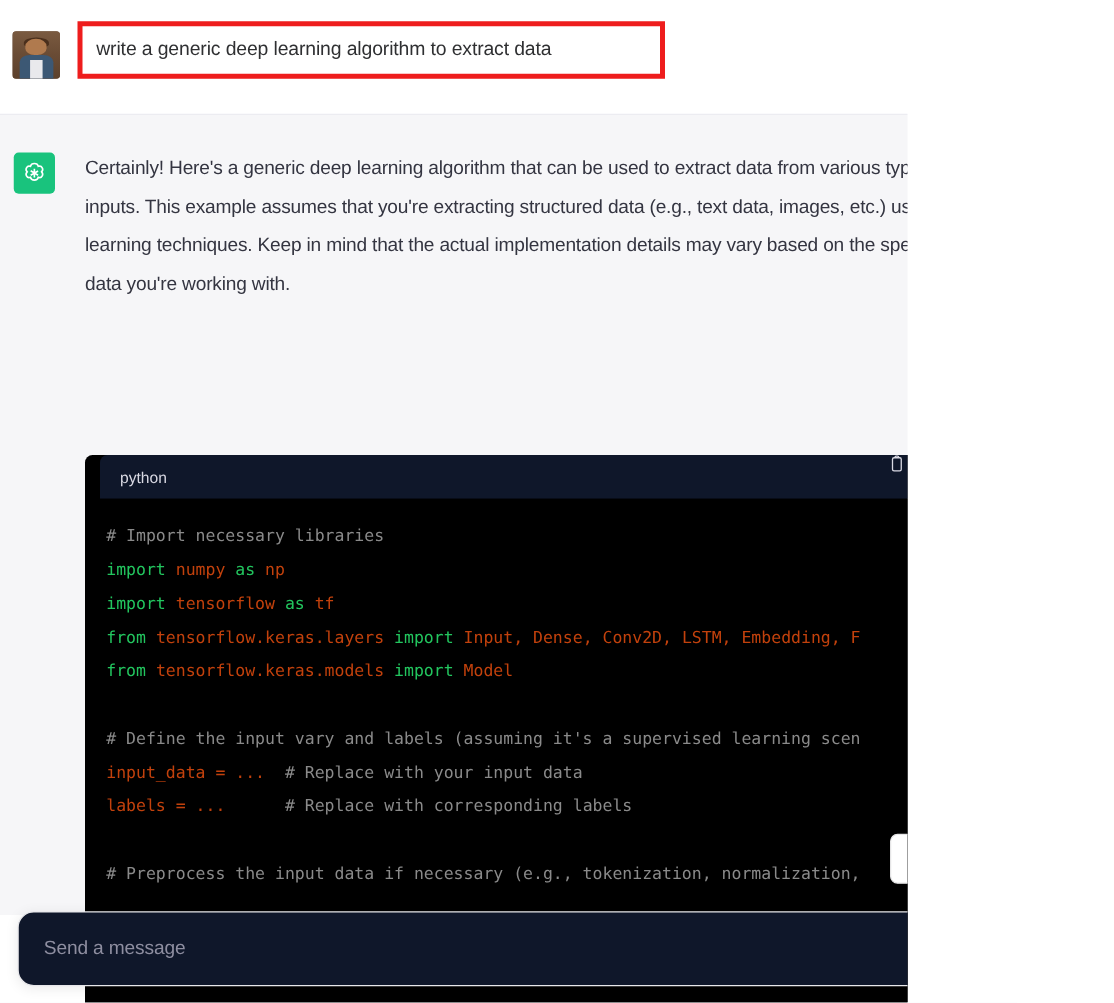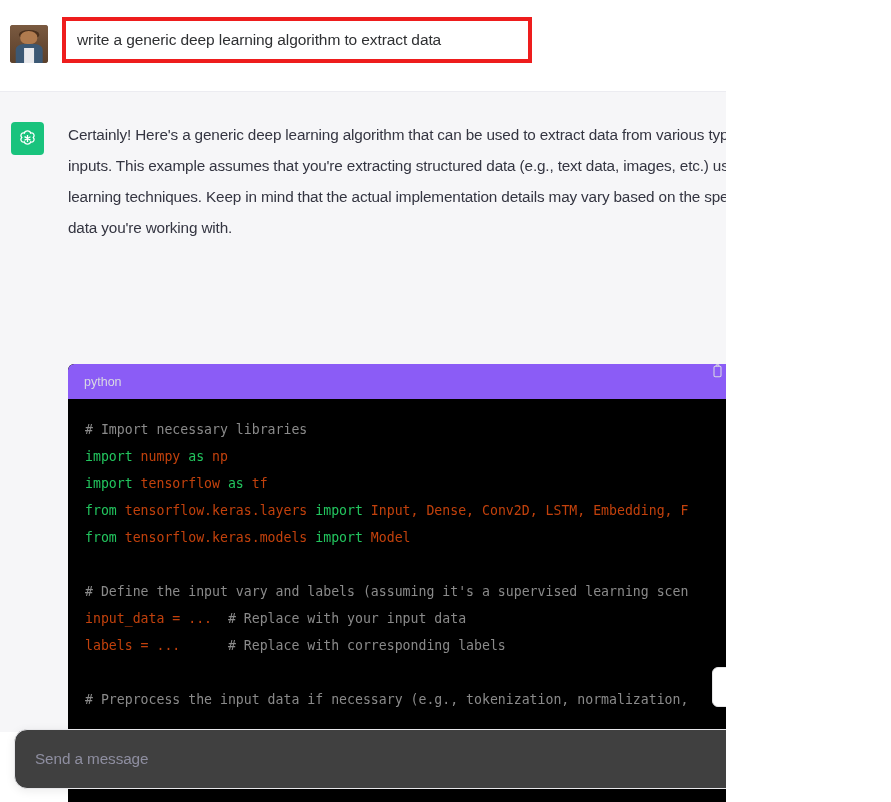--- a/index.html
+++ b/index.html
@@ -141,25 +141,26 @@
     width: 737px;
     height: 460px;
     border-radius: 6px 6px 0 0;
     overflow: hidden;
     background: #000000;
   }
 
   .code-header {
     position: relative;
     height: 35px;
-    background: #8b5cf6;
+    background: #0f172a;
     display: flex;
     align-items: center;
     padding: 0 16px;
     border-radius: 6px 6px 0 0;
+    margin-left: 12px;
   }
   .code-lang {
     font-family: "Liberation Sans", sans-serif;
     font-size: 12.5px;
     color: #d9d9e3;
   }
   .copy-btn {
     position: absolute;
     right: 14px;
     top: 0;
@@ -219,21 +220,21 @@
     flex: none;
   }
 
   
   .composer {
     position: absolute;
     left: 14px;
     top: 729px;
     width: 864px;
     height: 60px;
-    background: #404040;
+    background: #0f172a;
     border: 1px solid #e7e7ea;
     border-radius: 13px;
     box-shadow: 0 2px 10px rgba(0,0,0,0.08);
   }
   .composer-placeholder {
     position: absolute;
     left: 20px;
     top: 50%;
     transform: translateY(-50%);
     font-size: 15.3px;

